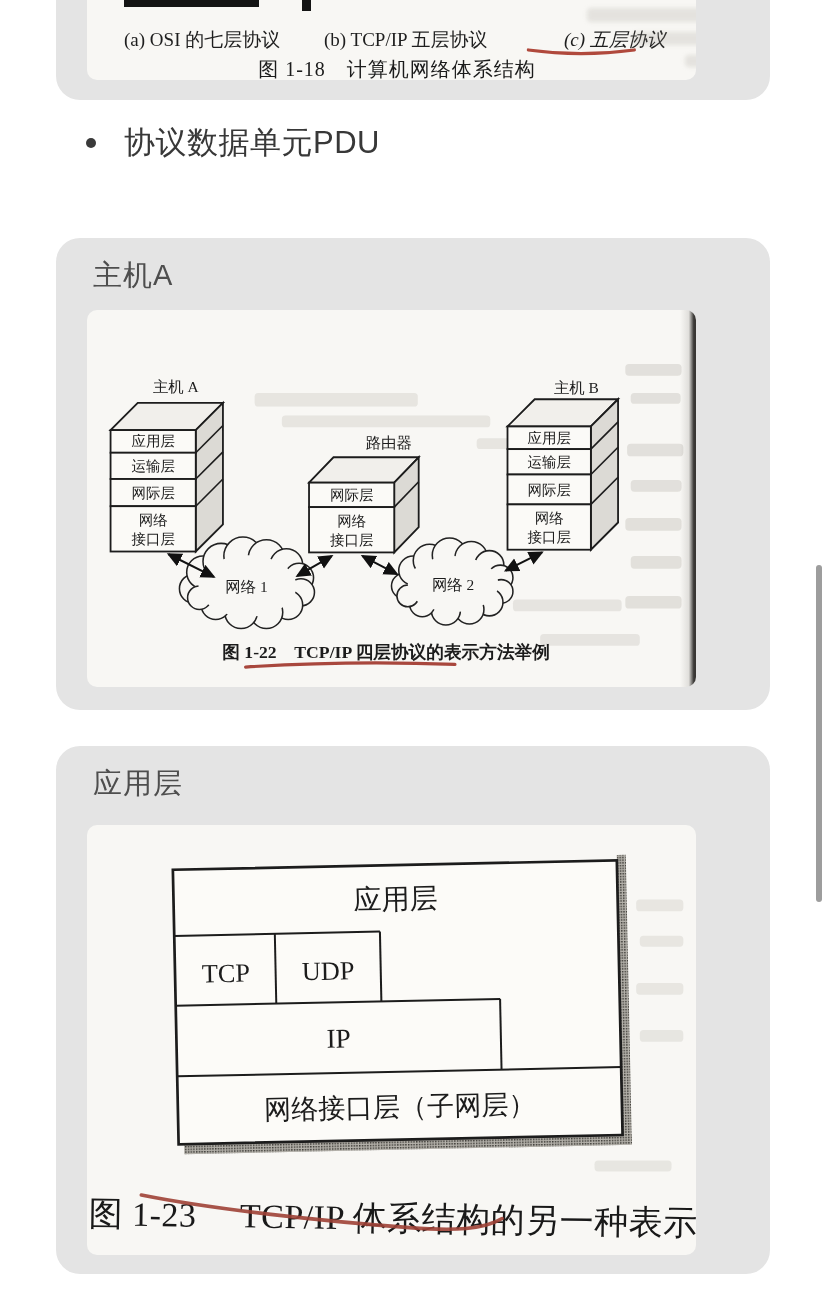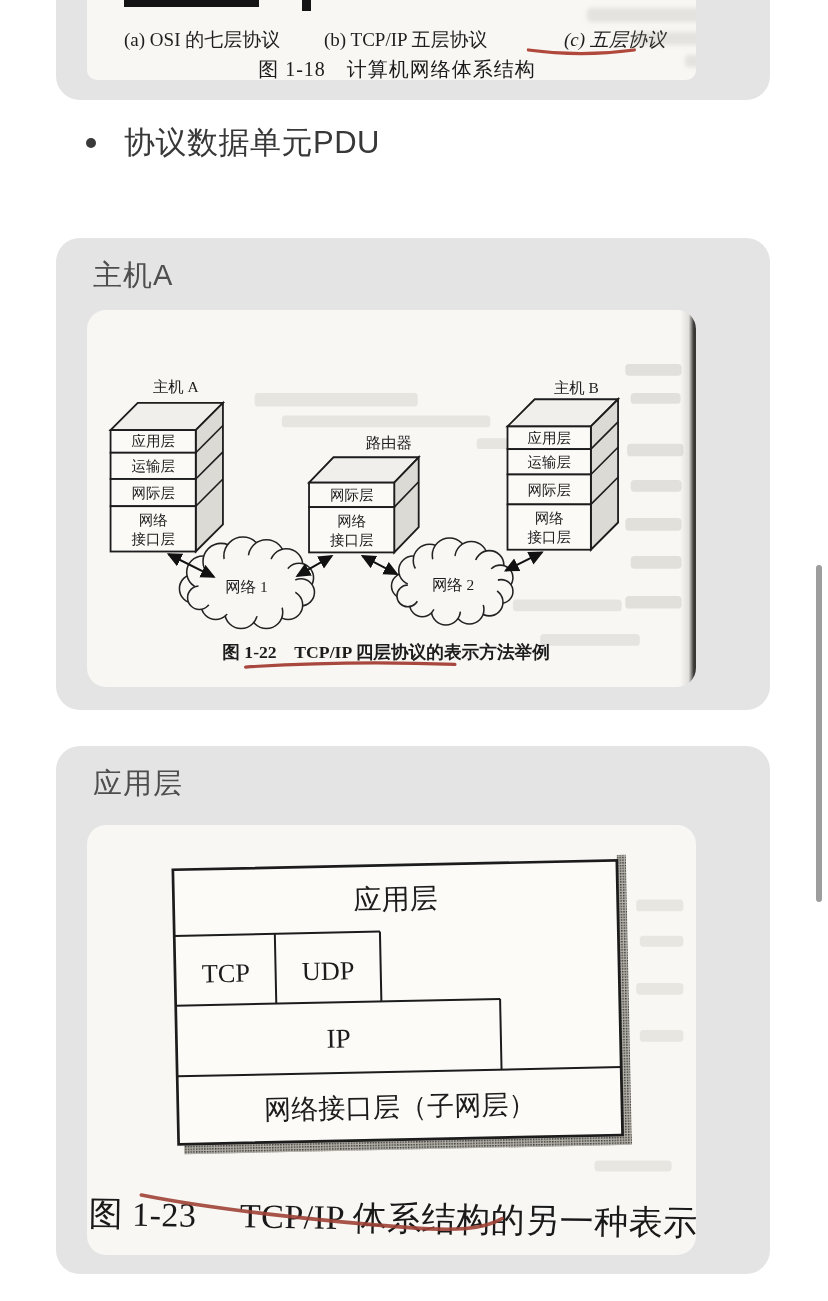--- a/index.html
+++ b/index.html
@@ -10,21 +10,21 @@
   
   .card { position:absolute; left:56px; width:714px; background:#e4e4e4; border-radius:24px; }
   .card.clipped-top { border-radius:0 0 24px 24px; }
   .card-title { position:absolute; left:25px; top:20px; font-size:29px; line-height:34px;
                 color:#4e4e4e; letter-spacing:1px;margin-left:12px; }
 
   
   .scan { position:absolute; left:31px; width:609px; background:#f8f7f4; overflow:hidden;
           font-family:"Liberation Serif", serif; color:#1c1c1c; }
   .scan.rb-only { border-radius:0 0 10px 10px; }
-  .scan.r-all   { border-radius:19px;padding-left:39px; }
+  .scan.r-all   { border-radius:10px;padding-left:39px; }
   .svgfill { position:absolute; inset:0; width:100%; height:100%; }
 
   
   .bl { position:absolute; background:rgba(148,143,133,0.20); filter:blur(2px); border-radius:4px; }
   .bl.dk { background:rgba(110,110,118,0.32); }
 
   
   .blackbar { position:absolute; background:#141414; }
   .fig18-label { position:absolute; top:27px; font-size:19px; white-space:nowrap; color:#1e1e1e; }
   .fig18-caption { position:absolute; top:56px; left:0; width:620px; text-align:center;

